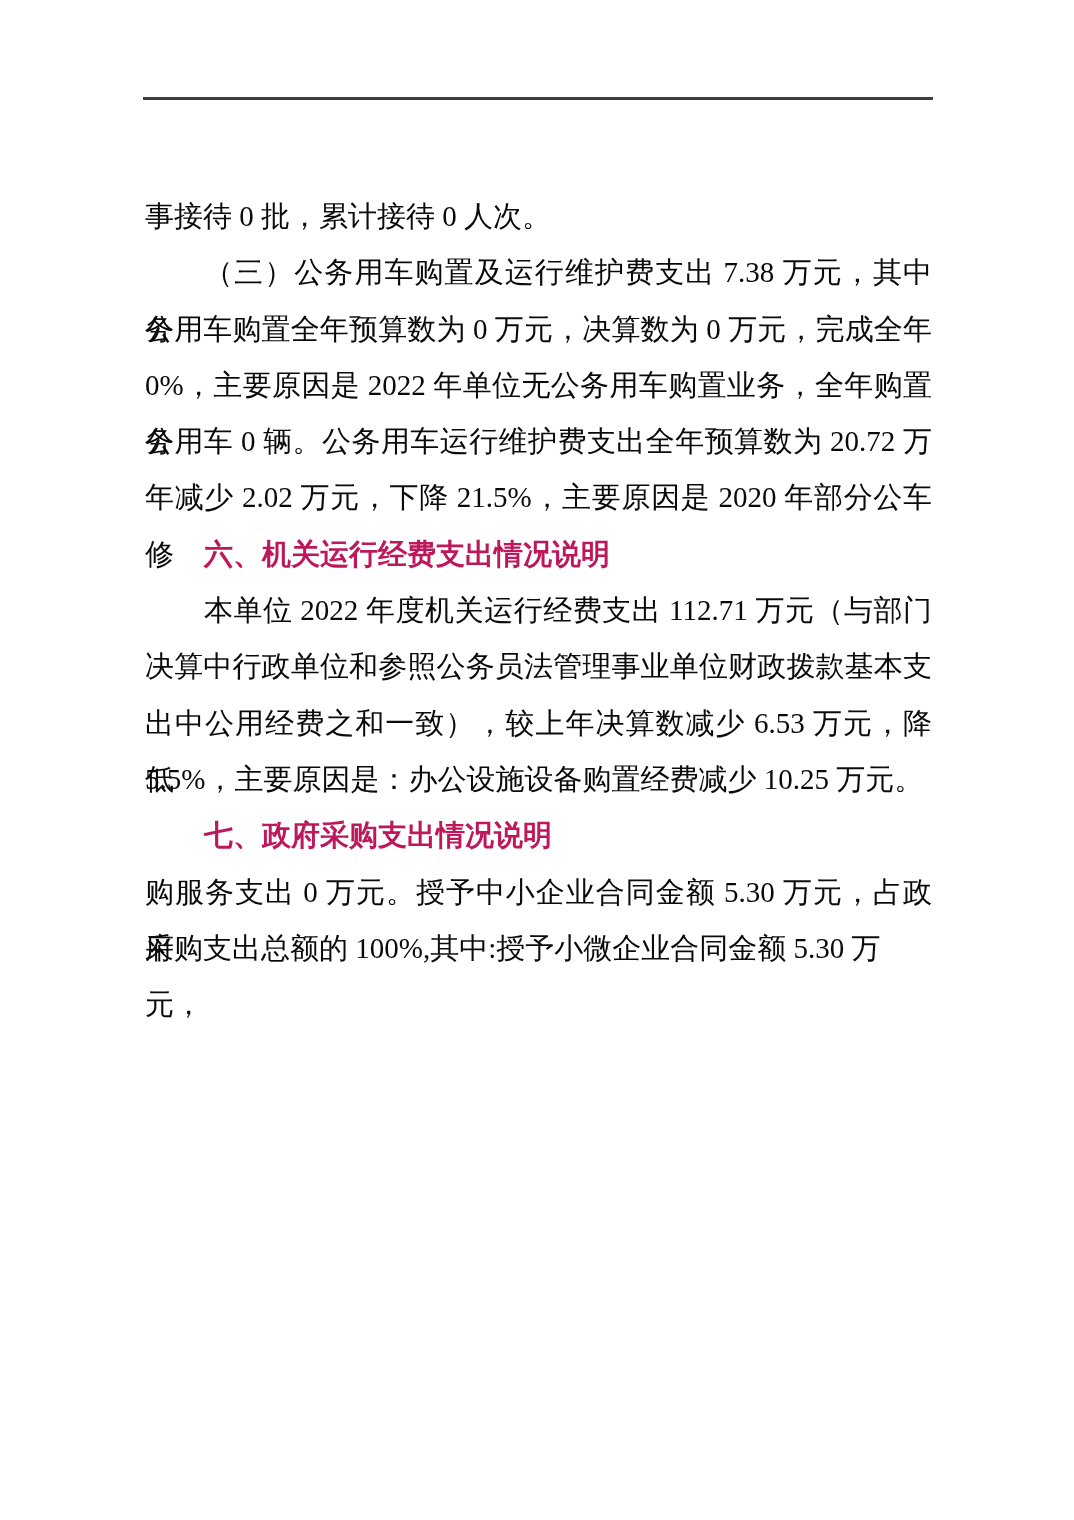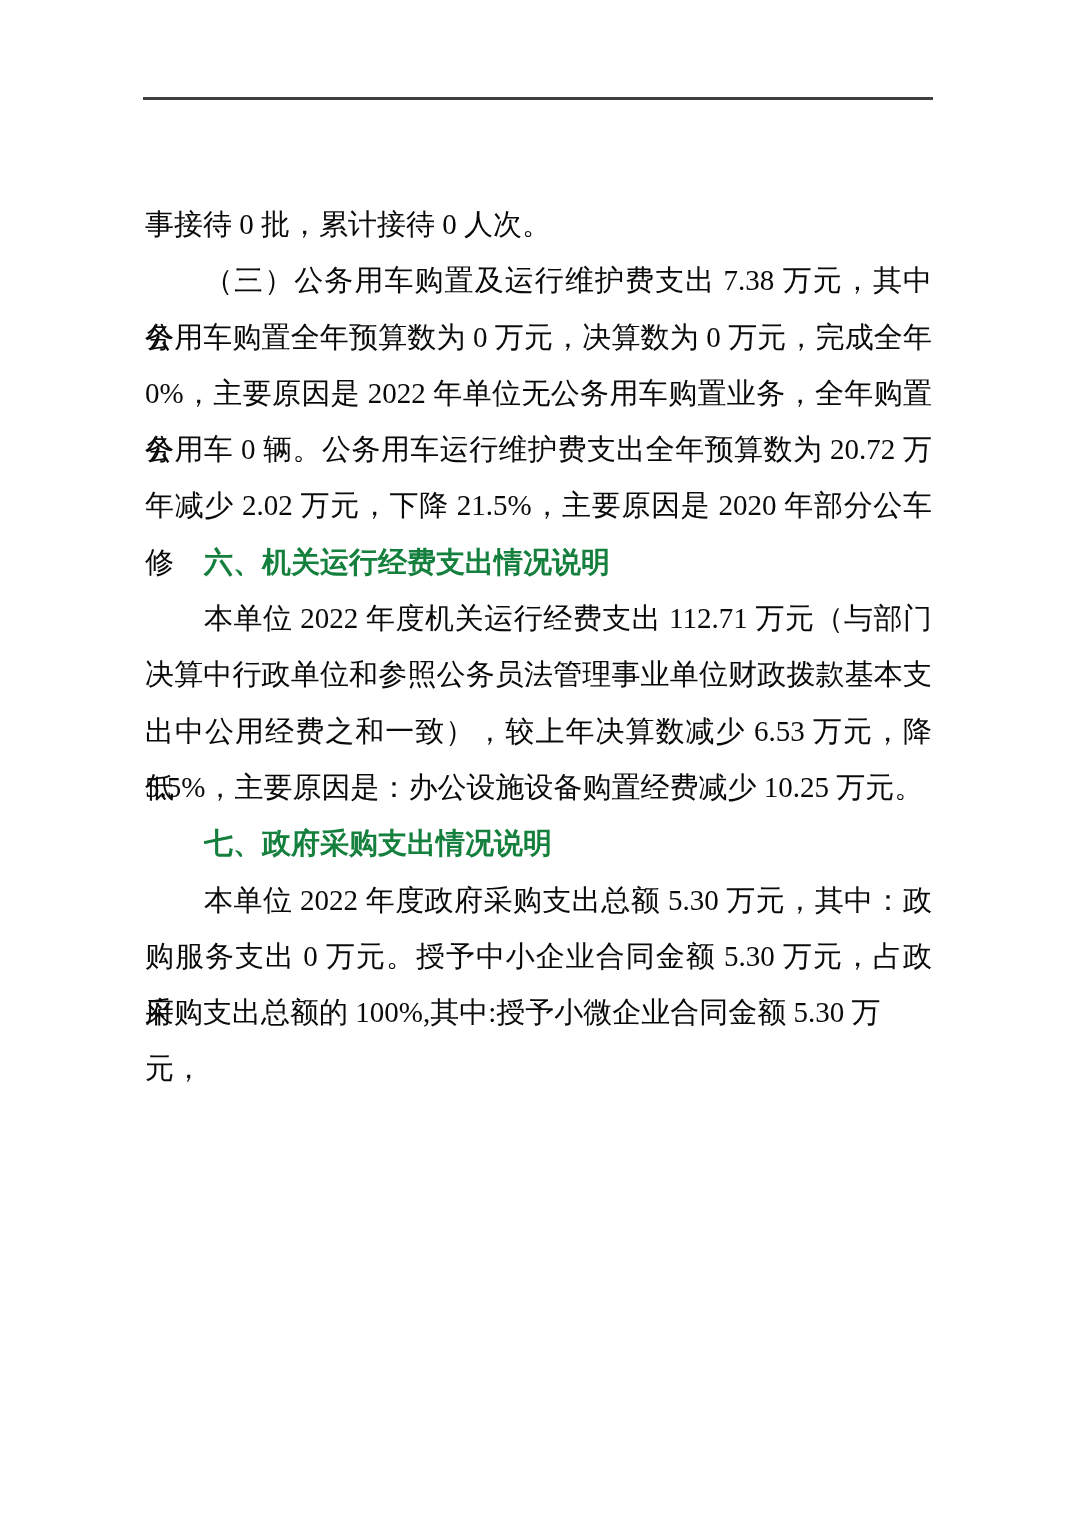--- a/index.html
+++ b/index.html
@@ -20,21 +20,21 @@
     position: absolute;
     left: 143px;
     top: 97px;
     width: 790px;
     height: 3px;
     background: #3f3f3f;
   }
   .text-block {
     position: absolute;
     left: 145px;
-    top: 196px;
+    top: 188px;
     width: 787px;
     font-size: 29px;
   }
   .line {
     height: 56.3px;
     line-height: 56.3px;
     white-space: normal;
     overflow: visible;
   }
   .fill {
@@ -42,21 +42,21 @@
     text-align-last: justify;
     text-justify: inter-character;
     font-family: Liberation Serif, serif;
   }
   .indent {
     text-indent: 59px;
   }
   .heading {
     font-family: "Liberation Sans", "DejaVu Sans", sans-serif;
     font-weight: 700;
-    color: #15803d;
+    color: #be185d;
   }
 </style>
 </head>
 <body>
 
 <div class="page">
 
   <div class="header-rule"></div>
 
   <div class="text-block">
@@ -65,18 +65,17 @@
     <div class="line fill">务用车购置全年预算数为 0 万元，决算数为 0 万元，完成全年</div>
     <div class="line fill">0%，主要原因是 2022 年单位无公务用车购置业务，全年购置公</div>
     <div class="line fill">务用车 0 辆。公务用车运行维护费支出全年预算数为 20.72 万</div>
     <div class="line fill">年减少 2.02 万元，下降 21.5%，主要原因是 2020 年部分公车修</div>
     <div class="line heading indent">六、机关运行经费支出情况说明</div>
     <div class="line fill indent">本单位 2022 年度机关运行经费支出 112.71 万元（与部门</div>
     <div class="line fill">决算中行政单位和参照公务员法管理事业单位财政拨款基本支</div>
     <div class="line fill">出中公用经费之和一致），较上年决算数减少 6.53 万元，降低</div>
     <div class="line">5.5%，主要原因是：办公设施设备购置经费减少 10.25 万元。</div>
     <div class="line heading indent">七、政府采购支出情况说明</div>
-    <div class="line fill indent">本单位 2022 年度政府采购支出总额 5.30 万元，其中：政</div>
     <div class="line fill">购服务支出 0 万元。授予中小企业合同金额 5.30 万元，占政府</div>
     <div class="line">采购支出总额的 100%,其中:授予小微企业合同金额 5.30 万元，</div>
   </div>
 
 </div>
 
 </body></html>

